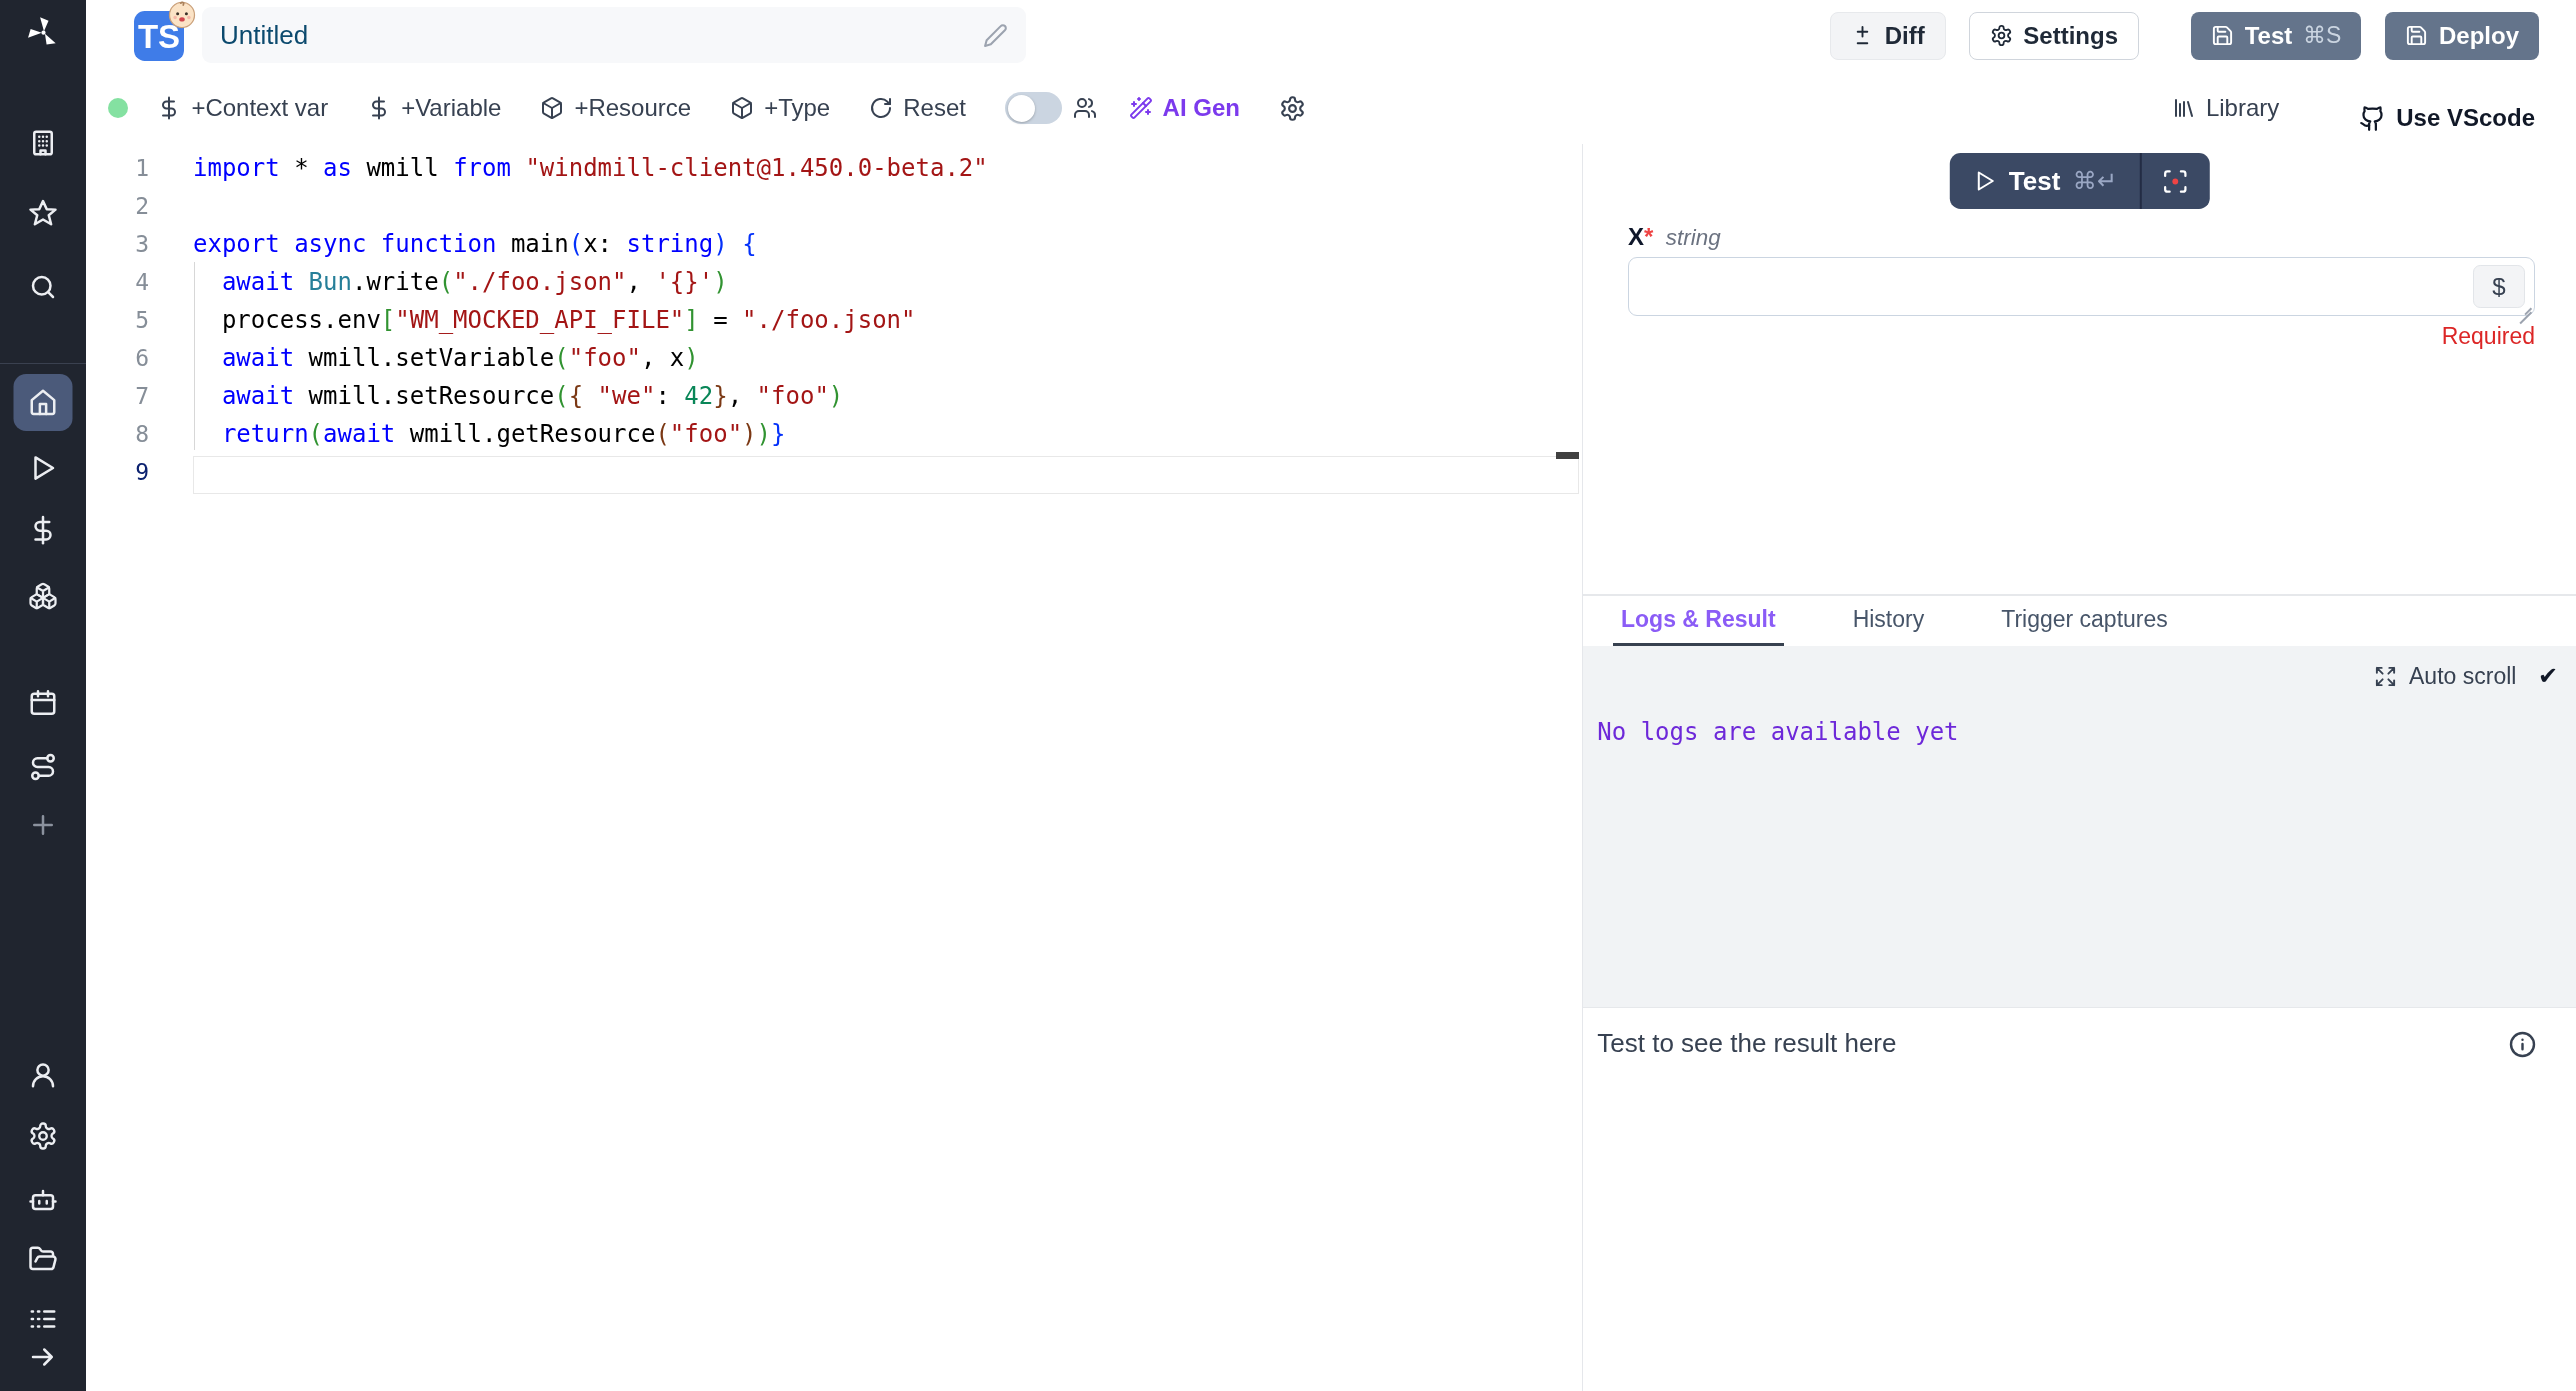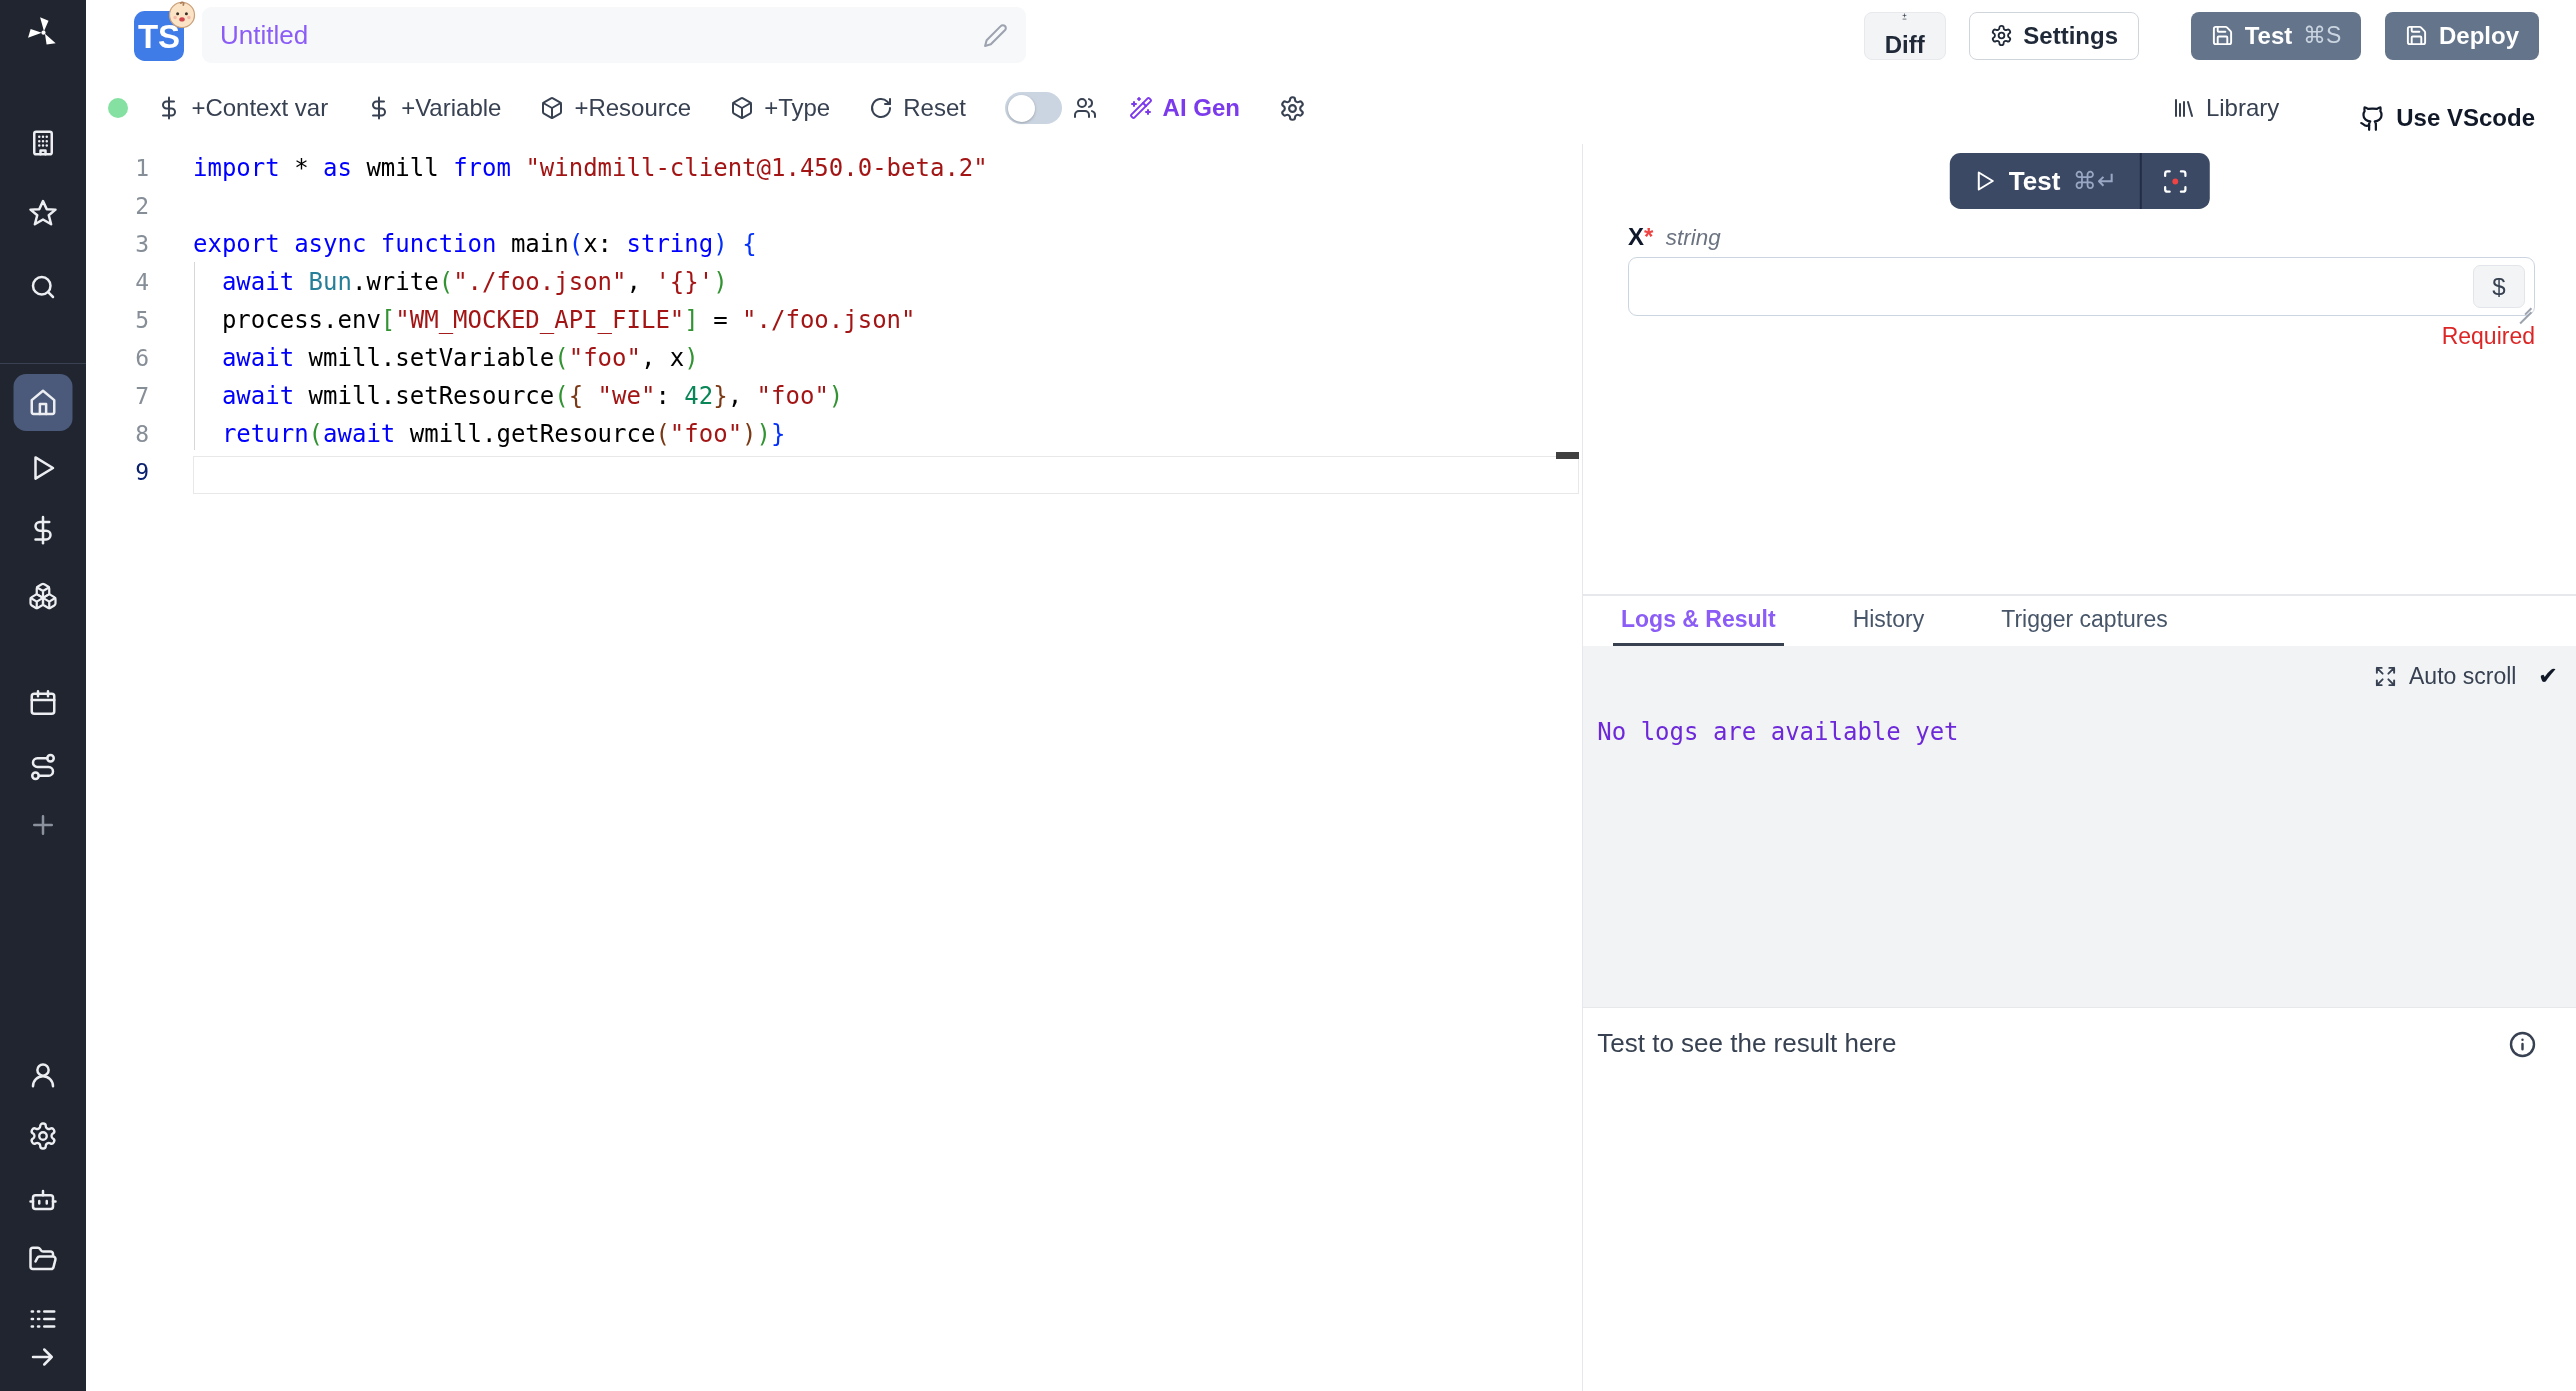--- a/index.html
+++ b/index.html
@@ -14,30 +14,30 @@
   .sb-logo { position:absolute; left:50%; transform:translateX(-50%); top:12.5px; width:39px; height:39px; }
   .sb-active-box { position:absolute; left:50%; transform:translateX(-50%); top:374px; width:59px; height:57px; background:#4b5a7a; border-radius:12.5px; }
   .sb-divider { position:absolute; left:0; right:0; top:363px; height:0.9px; background:#3a4150; }
   .muted { color:#8b929e; }
 
   
   .topbar { position:absolute; left:86px; top:0; right:0; height:72px; background:#fff; }
   .ts-badge { position:absolute; left:48px; top:10.7px; width:50px; height:50px; background:#3f7ce8; border-radius:10.7px; color:#fff; font-weight:700; font-size:33px; display:flex; align-items:flex-end; justify-content:center; padding-bottom:4.5px; }
   .ts-emoji { position:absolute; left:81px; top:0px; width:30px; height:30px; }
   .title-box { position:absolute; left:116px; top:7.2px; width:824px; height:56px; background:#f7f8fa; border-radius:9px; display:flex; align-items:center; padding:0 18px; }
-  .title-text { font-size:26px; color:#8b5cf6; flex:1; }
+  .title-text { font-size:26px; color:#0c4a6e; flex:1; }
   .pencil { width:25px; height:25px; color:#9ca3af; }
   .path-chip { position:absolute; left:1166px; top:11.6px; height:50px; display:flex; align-items:stretch; border:1.8px solid #d5d9de; border-radius:9px; overflow:hidden; background:#fff; }
   .path-left { display:flex; align-items:center; gap:10.7px; background:#f3f4f6; padding:0 18px; font-size:24px; color:#374151; border-right:0.9px solid #e5e7eb; }
   .path-left svg { width:22.4px; height:22.4px; color:#4b5563; }
   .path-value { display:flex; align-items:center; padding:0 20px; font-family:"DejaVu Sans Mono", monospace; font-size:24px; color:#2d3748; }
   .tb-buttons { position:absolute; right:37px; top:11.6px; display:flex; align-items:center; }
   .btn { height:48px; border-radius:8px; display:flex; align-items:center; gap:10.7px; padding:0 20px; font-size:24px; font-weight:600; cursor:pointer; }
   .btn svg { width:23px; height:23px; }
-  .btn-diff { background:#f3f4f6; border:1.8px solid #e7e9ec; color:#1f2937; margin-right:23px;flex-direction:column; }
+  .btn-diff { background:#f3f4f6; border:1.8px solid #e7e9ec; color:#1f2937; margin-right:23px; }
   .btn-settings { background:#fff; border:1.8px solid #d0d5dc; color:#1f2937; margin-right:52px; }
   .btn-slate { background:#64748b; color:#fff; border:none; }
   .btn-draft { margin-right:24px; }
   .kbd-hint { color:#cbd5e1; font-weight:500; font-size:23px; }
 
   
   .toolbar { position:absolute; left:86px; top:72px; right:0; height:73px; background:#fff; border-bottom:1.8px solid #e8eaed; display:flex; align-items:center; padding:0 41px 0 22.4px; }
   .dot { width:20px; height:20px; border-radius:50%; background:#84e1a1; margin-right:29px; }
   .tool-item { display:flex; align-items:center; gap:10px; font-size:24px; color:#374151; font-weight:500; margin-right:39px; cursor:pointer; white-space:nowrap; }
   .tool-item svg { width:24px; height:24px; color:#374151; }

